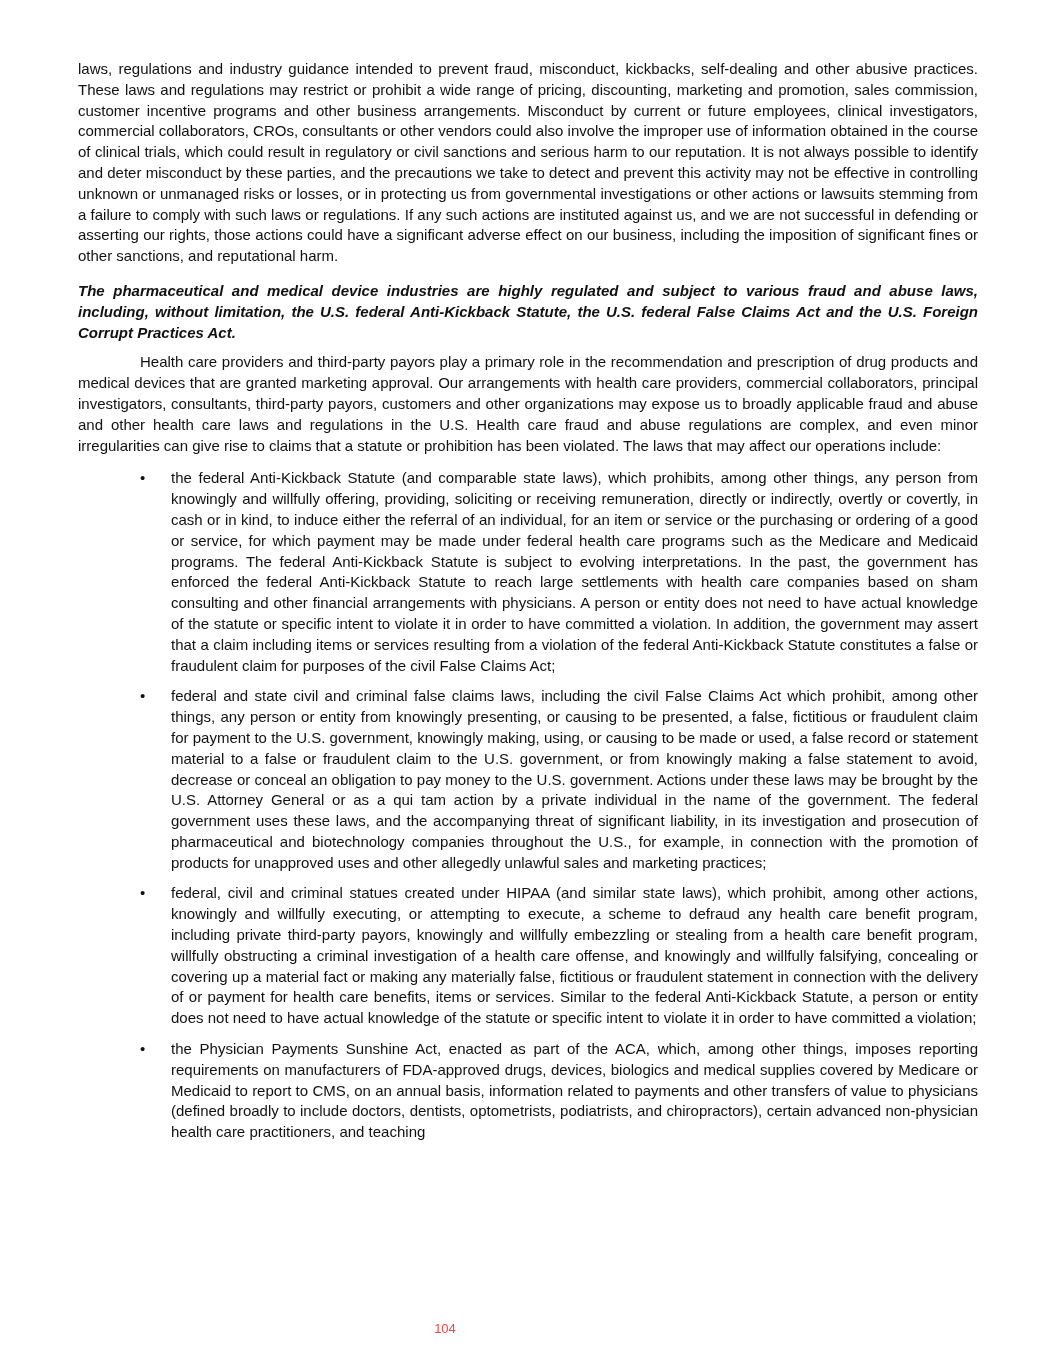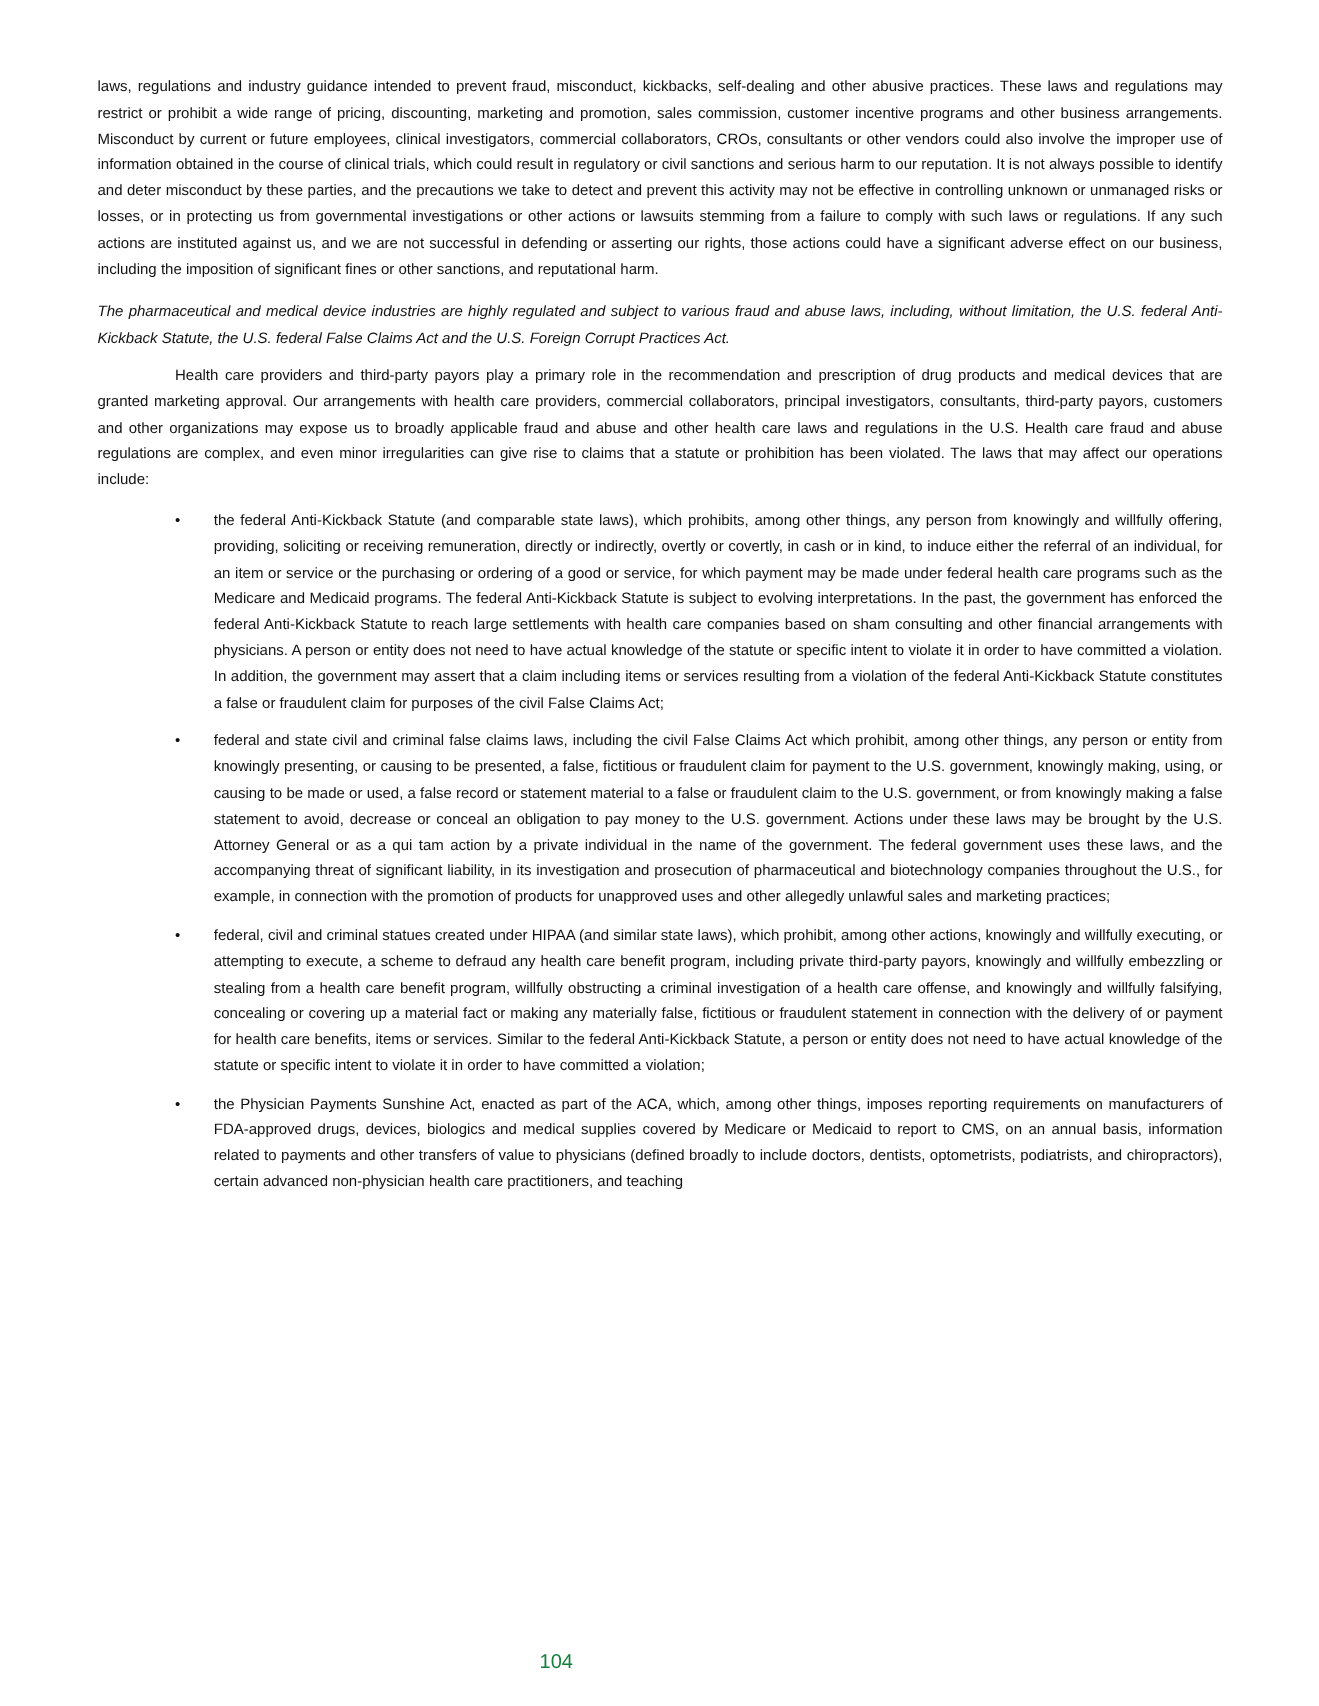--- a/index.html
+++ b/index.html
@@ -1,31 +1,31 @@
 <!DOCTYPE html>
 <html><head>
 <meta charset="utf-8">
 <style>
   html, body { margin: 0; padding: 0; background: #ffffff; }
   body { width: 1055px; height: 1365px; position: relative; overflow: hidden; }
   .page {
     position: absolute; left: 78px; top: 59px; width: 900px;
     font-family: "Liberation Sans", sans-serif;
-    font-size: 12px; line-height: 20.8px; color: #111111;
+    font-size: 15px; line-height: 20.8px; color: #111111;
   }
   p { margin: 0; text-align: justify; }
   .p1 { margin-bottom: 14px; }
-  .heading { font-weight: normal; font-style: italic; margin-bottom: 9px; }
+  .heading { font-weight: bold; font-style: italic; margin-bottom: 9px; }
   .indent { text-indent: 62px; margin-bottom: 12px; }
   ul.bullets { list-style: none; margin: 0; padding: 0; }
   ul.bullets li { position: relative; padding-left: 93px; margin-bottom: 10px; text-align: justify; }
   ul.bullets li .bullet { position: absolute; left: 62px; top: 0; }
   .page-number {
     position: absolute; top: 1321px; left: 0; width: 890px; text-align: center;
-    font-family: "Liberation Sans", sans-serif; font-size: 16px; color: #15803d;
+    font-family: "Liberation Sans", sans-serif; font-size: 13px; color: #ef4444;
   }
 </style>
 </head>
 <body>
 
 <div class="page">
   <p class="p1">laws, regulations and industry guidance intended to prevent fraud, misconduct, kickbacks, self-dealing and other abusive practices. These laws and regulations may restrict or prohibit a wide range of pricing, discounting, marketing and promotion, sales commission, customer incentive programs and other business arrangements. Misconduct by current or future employees, clinical investigators, commercial collaborators, CROs, consultants or other vendors could also involve the improper use of information obtained in the course of clinical trials, which could result in regulatory or civil sanctions and serious harm to our reputation. It is not always possible to identify and deter misconduct by these parties, and the precautions we take to detect and prevent this activity may not be effective in controlling unknown or unmanaged risks or losses, or in protecting us from governmental investigations or other actions or lawsuits stemming from a failure to comply with such laws or regulations. If any such actions are instituted against us, and we are not successful in defending or asserting our rights, those actions could have a significant adverse effect on our business, including the imposition of significant fines or other sanctions, and reputational harm.</p>
   <p class="heading">The pharmaceutical and medical device industries are highly regulated and subject to various fraud and abuse laws, including, without limitation, the U.S. federal Anti-Kickback Statute, the U.S. federal False Claims Act and the U.S. Foreign Corrupt Practices Act.</p>
   <p class="indent">Health care providers and third-party payors play a primary role in the recommendation and prescription of drug products and medical devices that are granted marketing approval. Our arrangements with health care providers, commercial collaborators, principal investigators, consultants, third-party payors, customers and other organizations may expose us to broadly applicable fraud and abuse and other health care laws and regulations in the U.S. Health care fraud and abuse regulations are complex, and even minor irregularities can give rise to claims that a statute or prohibition has been violated. The laws that may affect our operations include:</p>
   <ul class="bullets">

